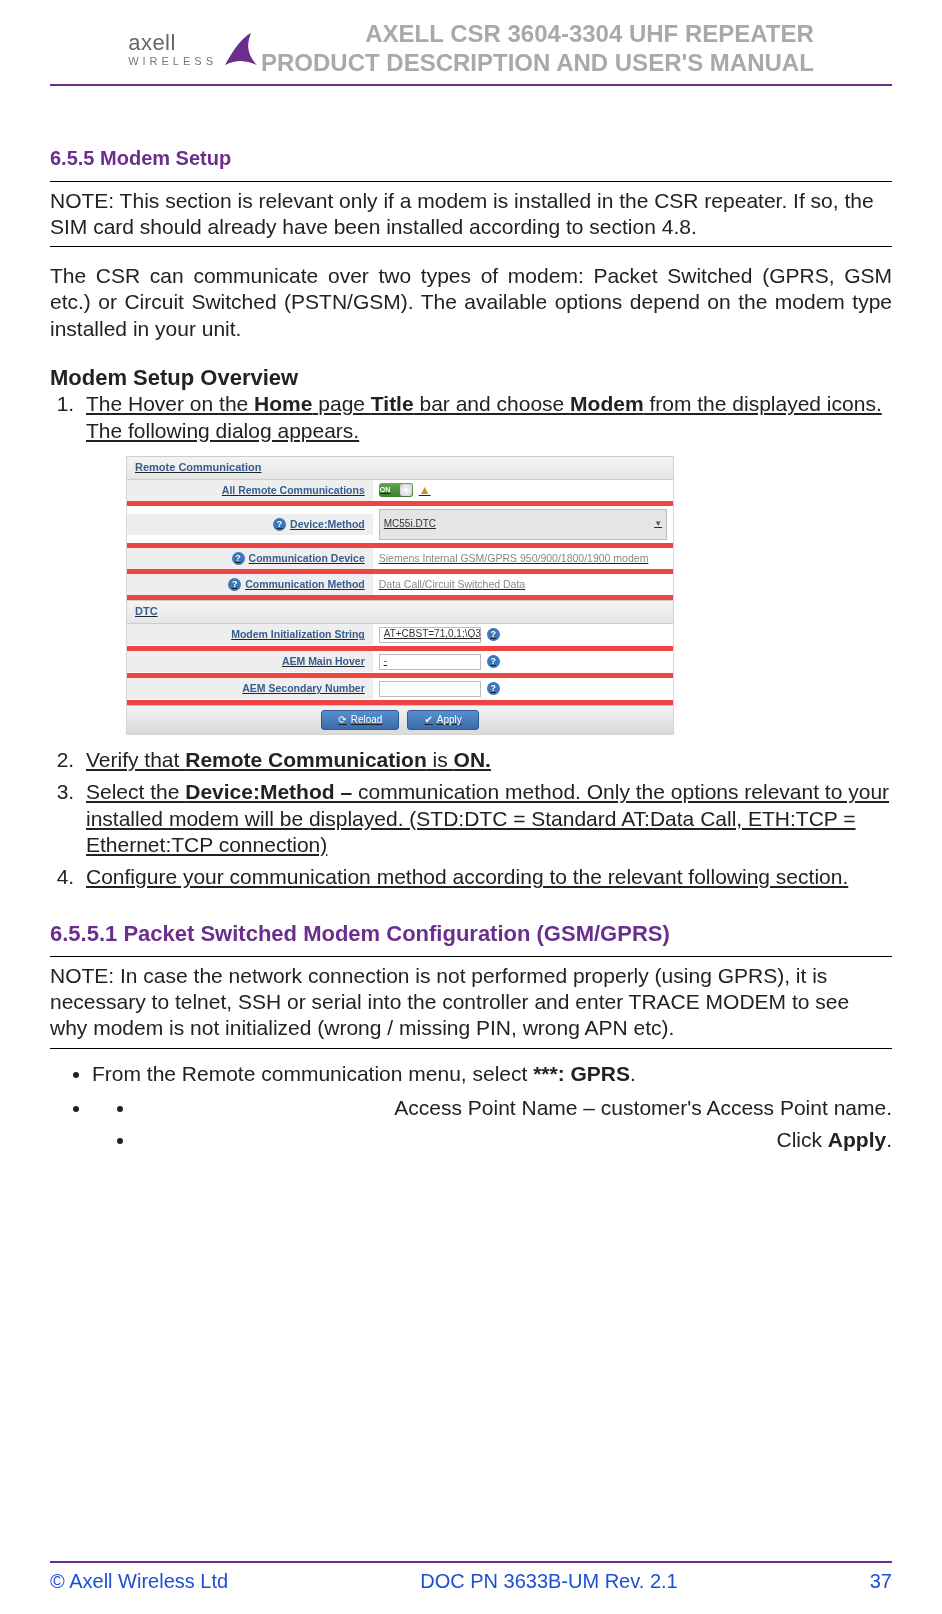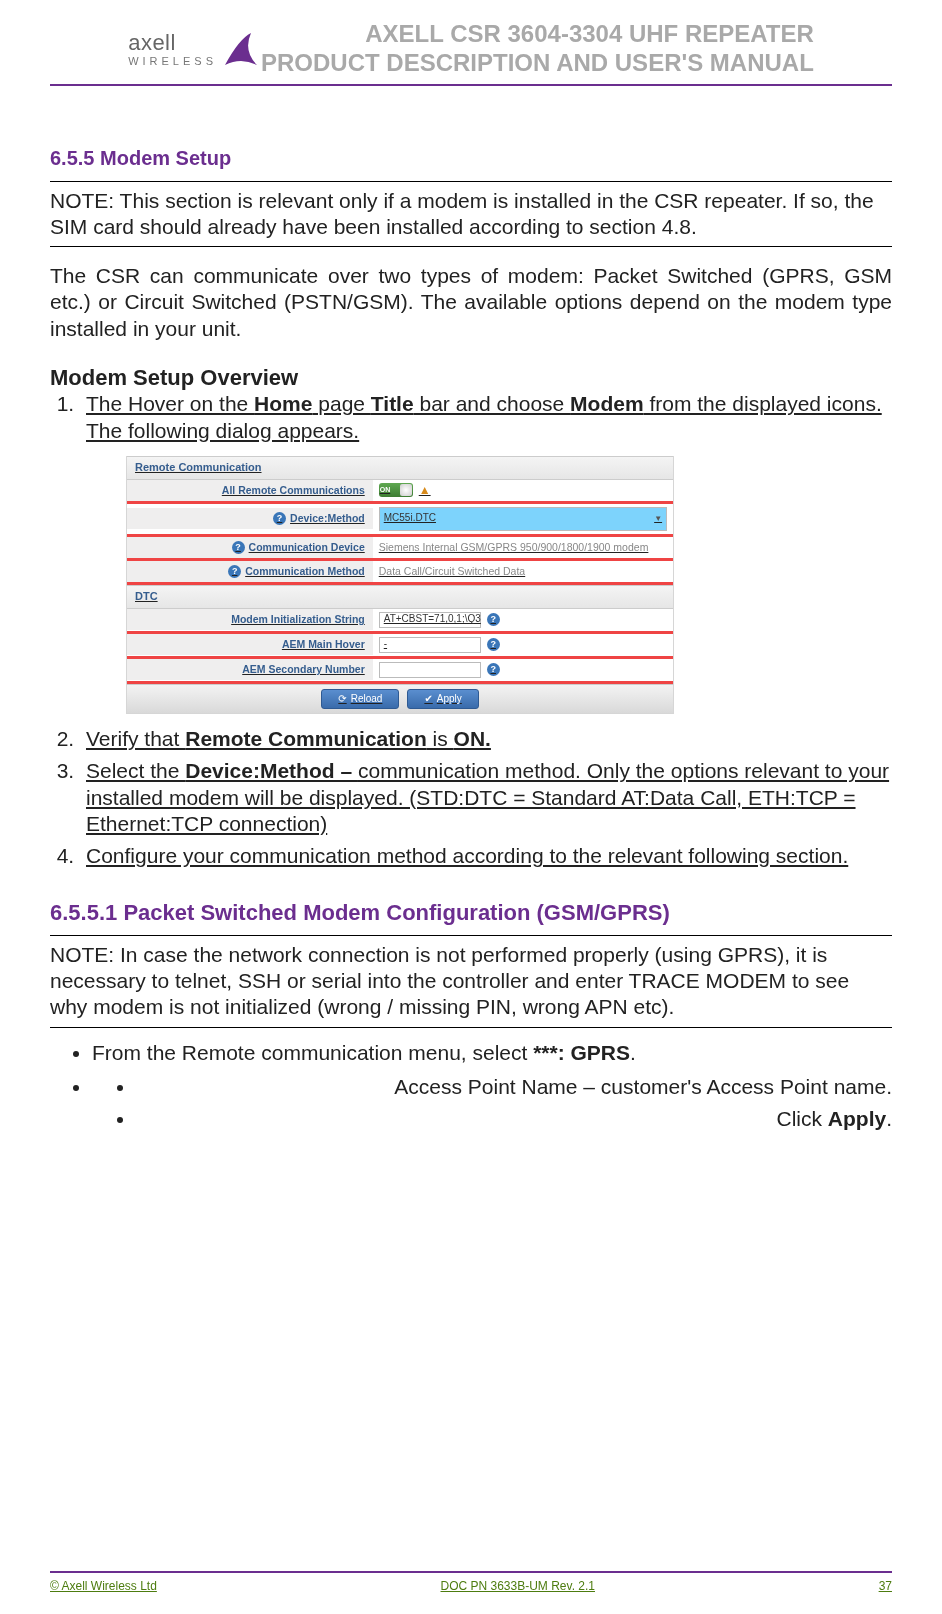--- a/index.html
+++ b/index.html
@@ -97,21 +97,21 @@
     color: #355d8e;
     font-size: 11px;
     font-weight: bold;
     padding: 4px 8px;
     border: 1px solid #ccc;
     border-left: none; border-right: none;
   }
   .panel-row {
     display: flex;
     align-items: center;
-    border-bottom: 3px solid #ef4444;
+    border-bottom: 5px solid #ef4444;
     min-height: 22px;
   }
   .panel-label {
     width: 45%;
     text-align: right;
     background: #efeeee;
     color: #355d8e;
     font-weight: bold;
     font-size: 10.5px;
     padding: 4px 8px 4px 4px;
@@ -142,21 +142,21 @@
     font-weight: bold;
   }
   .toggle .knob { width: 12px; height: 12px; background: radial-gradient(#fff,#ccc); border-radius: 2px; margin-left: auto; }
   .warn { color: #d88b1b; font-size: 12px; }
   .help-q {
     display: inline-flex; align-items:center; justify-content:center;
     width:13px; height:13px; border-radius:50%;
     background:#3a76b8; color:#fff; font-size:9px; font-weight:bold;
   }
   .dd {
-    flex:1; background:#7dd3fc; border:1px solid #bbb; height:24px;
+    flex:1; background:#e5e5e5; border:1px solid #bbb; height:31px;
     display:flex; align-items:center; justify-content:space-between;
     padding:0 4px; font-size:10px; color:#333;
   }
   .dd .caret { font-size:8px; color:#555; }
   .txt-input {
     background:#fff; border:1px solid #bbb; height:16px; width:102px;
     padding:0 4px; font-size:10px; color:#333; display:inline-flex; align-items:center;
   }
   .btn-bar {
     background: linear-gradient(#f3f3f3,#d9d9d9);
@@ -190,21 +190,21 @@
   }
   ul.subbullets > li { margin-bottom: 6px; text-align: right; }
   .footer {
     margin-top: auto;
     padding-bottom: 20px;
   }
   .footer-divider {
     border:none; border-top:2px solid #6b2e8f; margin-bottom:6px;
   }
   .footer-row {
-    display:flex; justify-content:space-between; color:#4d7c0f; font-size:12px;text-decoration:underline;
+    display:flex; justify-content:space-between; color:#1d4ed8; font-size:20px;
   }
 </style>
 </head>
 <body>
 
 <div class="header-row">
   <div class="logo">
     <div>
       <div class="logo-company">axell</div>
       <div class="logo-sub">WIRELESS</div>

